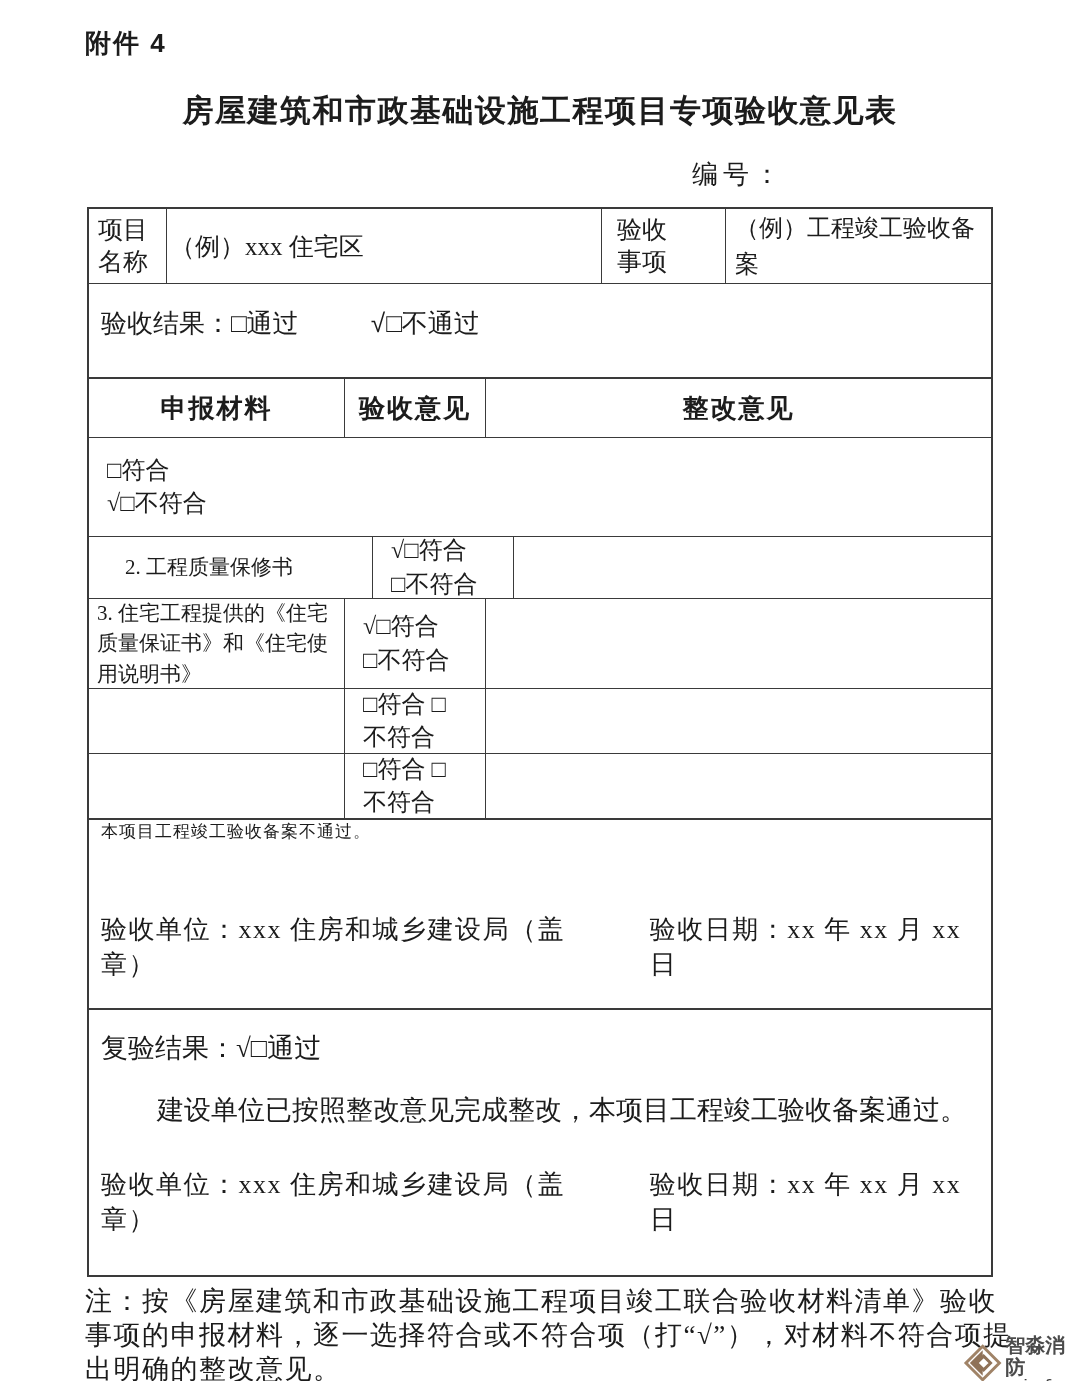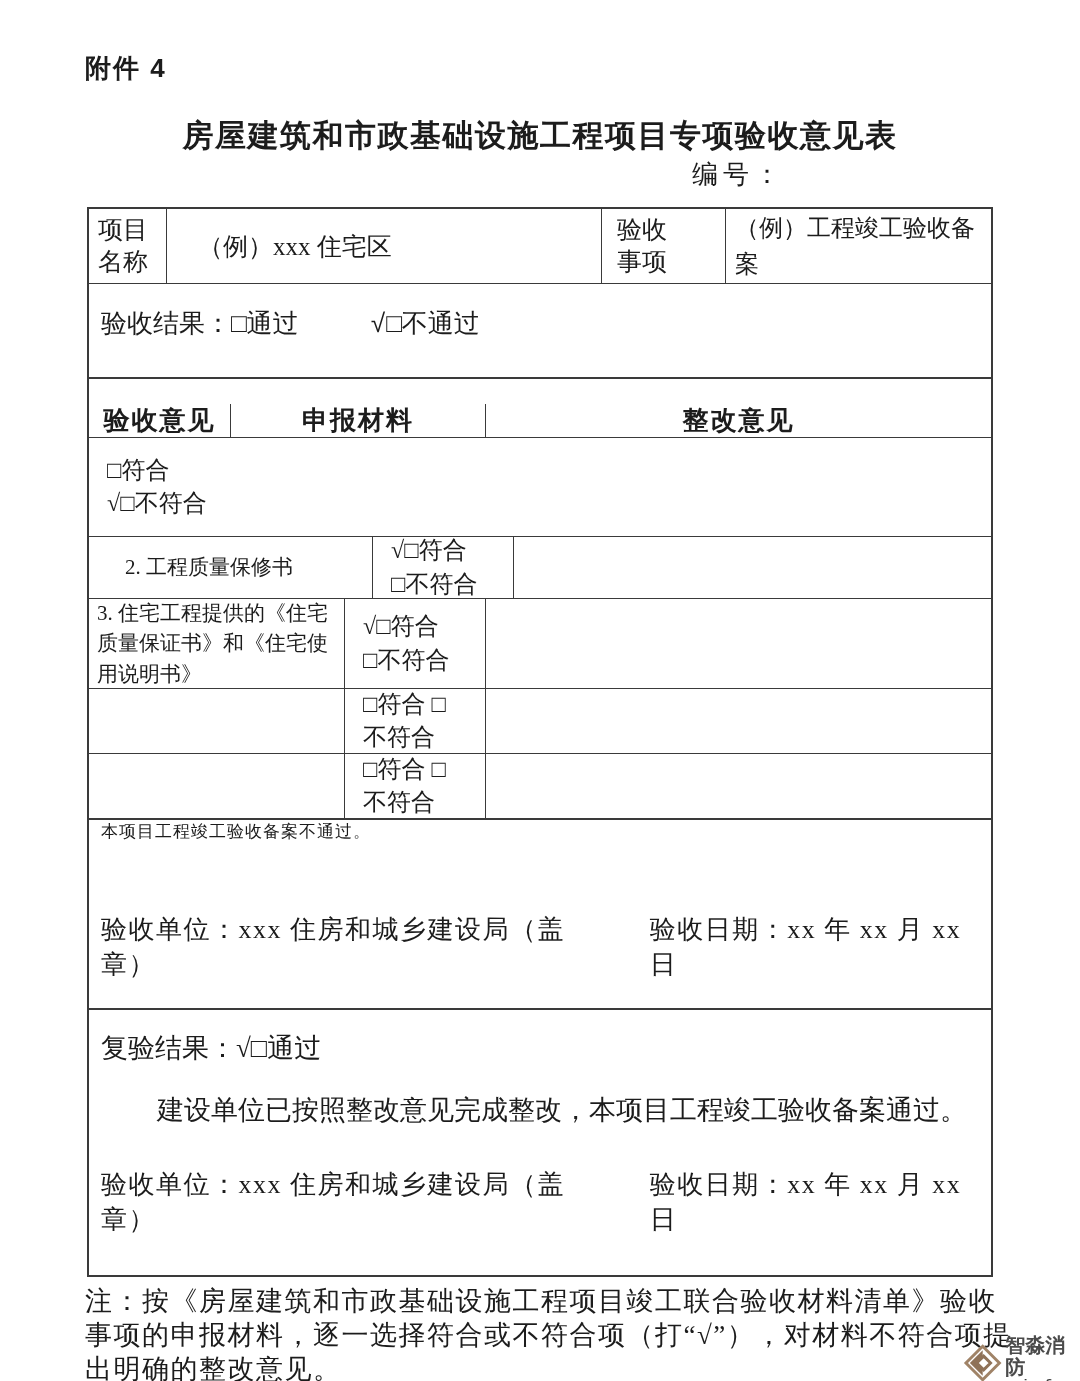--- a/index.html
+++ b/index.html
@@ -1,41 +1,41 @@
 <!DOCTYPE html>
 <html><head>
 <meta charset="utf-8">
 <style>
   html,body { margin:0; padding:0; }
   body {
     width:1080px; height:1381px; position:relative; overflow:hidden;
     background:#ffffff; color:#1c1c1c;
     font-family:"Liberation Serif","DejaVu Serif",serif;
   }
-  .heiti { font-family:"Liberation Sans","DejaVu Sans",sans-serif; font-weight:bold;margin-top:25px; }
+  .heiti { font-family:"Liberation Sans","DejaVu Sans",sans-serif; font-weight:bold; }
 
   #attachment { position:absolute; left:85px; top:26px; font-size:26px; letter-spacing:2px; }
   #title { position:absolute; left:0; top:90px; width:1080px; text-align:center; font-size:31px; letter-spacing:1.5px; }
   #number { position:absolute; left:692px; top:157px; font-size:26px; letter-spacing:5px; }
 
   #form {
     position:absolute; left:87px; top:207px; width:906px; height:1070px;
     border:2px solid #3a3a3a; box-sizing:border-box;
     display:flex; flex-direction:column;
   }
   .row { display:flex; box-sizing:border-box; border-top:1px solid #3a3a3a; }
   .row:first-child { border-top:none; }
   .cell { box-sizing:border-box; border-left:1px solid #3a3a3a; min-width:0; }
   .cell:first-child { border-left:none; }
 
   
   .row-info { height:74px; }
   .c-plabel { width:77px; display:flex; align-items:center; padding-left:9px; font-size:25px; line-height:1.3; }
   .wrap2 { display:inline-block; width:2em; }
-  .c-pvalue { width:435px; display:flex; align-items:center; padding-left:31px; font-size:25px; }
+  .c-pvalue { width:435px; display:flex; align-items:center; padding-left:3px; font-size:25px; }
   .c-ilabel { width:124px; display:flex; align-items:center; padding-left:15px; font-size:25px; line-height:1.3; }
   .c-ivalue { flex:1; display:flex; align-items:center; padding:4px 6px 4px 9px; font-size:24px; line-height:1.5; }
 
   
   .row-result { height:94px;font-family:Liberation Mono, monospace; }
   .c-result { flex:1; padding:22px 10px 0 12px; font-size:26px; }
   .opt-gap { display:inline-block; width:72px; }
 
   
   .row-mhead { height:60px; border-top:2px solid #3a3a3a; }
@@ -89,22 +89,22 @@
     </div>
   </div>
 
   <div class="row row-result">
     <div class="cell c-result">
       <span>验收结果：</span><span>□通过</span><span class="opt-gap"></span><span>√□不通过</span>
     </div>
   </div>
 
   <div class="row row-mhead">
+    <div class="cell col1 h-cell heiti">申报材料</div>
     <div class="cell col2 h-cell heiti">验收意见</div>
-    <div class="cell col1 h-cell heiti">申报材料</div>
     <div class="cell col3 h-cell heiti">整改意见</div>
   </div>
 
   <div class="row m1">
     <div class="cell col2 c-op">
       <div>□符合</div>
       <div>√□不符合</div>
     </div>
   </div>
 

